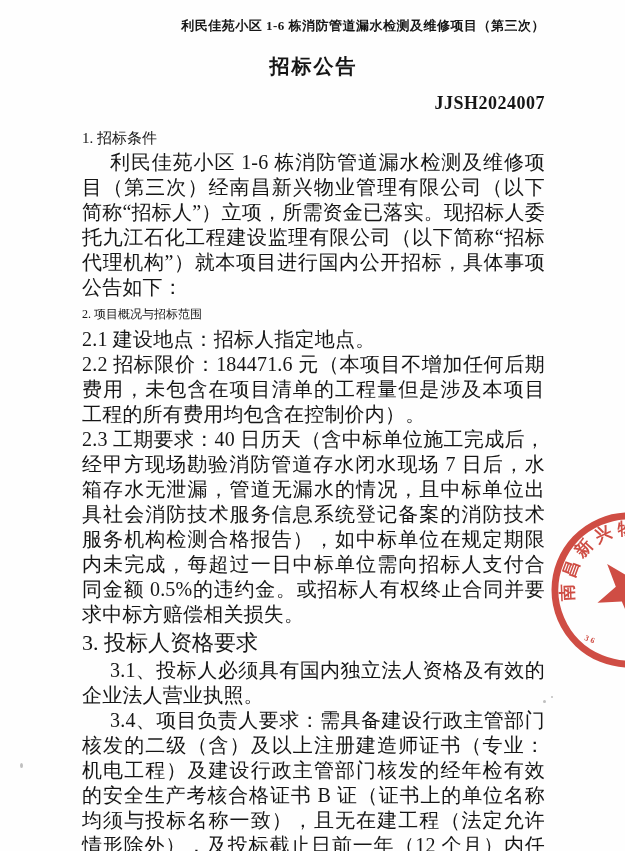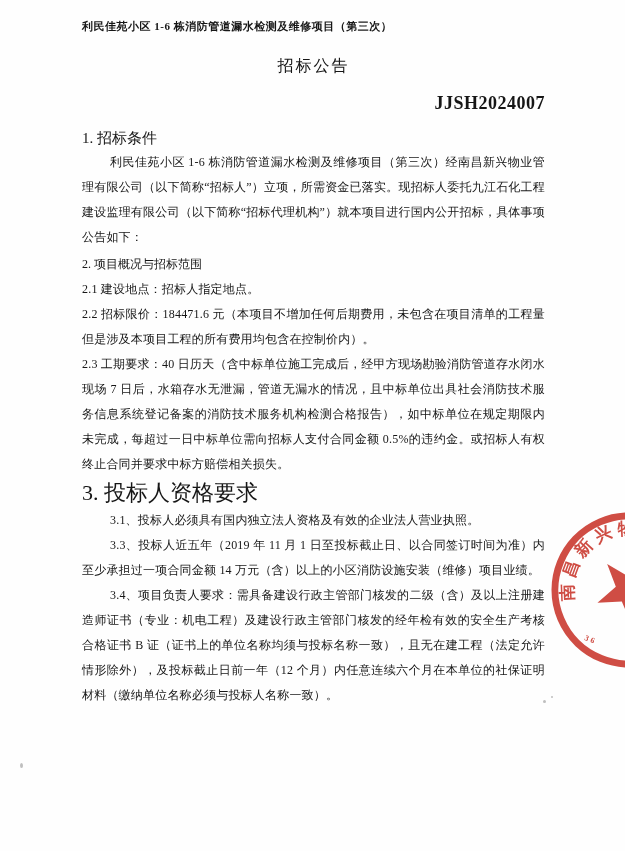--- a/index.html
+++ b/index.html
@@ -16,30 +16,30 @@
     color: #161616;
     font-family: "Liberation Serif", "DejaVu Serif", serif;
   }
   .content {
     position: relative;
     padding: 10px 80px 0 82px;
   }
   .doc-title {
     margin: 0;
     padding-top: 4px;
-    font-size: 11px;
+    font-size: 13px;
     font-weight: 700;
-    text-align: left;
+    text-align: right;
     line-height: 24px;
     letter-spacing: 0.5px;
   }
   .doc-subtitle {
     margin: 17px 0 0 0;
-    font-size: 16px;
-    font-weight: 400;
+    font-size: 20px;
+    font-weight: 700;
     text-align: center;
     line-height: 22px;
     letter-spacing: 2px;
   }
   .doc-number {
     margin-top: 15px;
     font-size: 18px;
     font-weight: 700;
     text-align: right;
     line-height: 22px;
@@ -61,21 +61,21 @@
     line-height: 25px;
   }
   .h3 {
     margin-top: 3px;
     margin-bottom: 2px;
     font-size: 22px;
     line-height: 26px;
   }
   .para {
     margin: 0;
-    font-size: 12px;
+    font-size: 20px;
     line-height: 25px;
     text-align: justify;
     letter-spacing: 0.2px;
   }
   .indent {
     text-indent: 28px;
   }
   .stamp {
     position: absolute;
     left: 544px;
@@ -112,21 +112,20 @@
     <div class="section">
       <h3 class="sec-heading h2">2. 项目概况与招标范围</h3>
       <p class="para">2.1 建设地点：招标人指定地点。</p>
       <p class="para">2.2 招标限价：184471.6 元（本项目不增加任何后期费用，未包含在项目清单的工程量但是涉及本项目工程的所有费用均包含在控制价内）。</p>
       <p class="para">2.3 工期要求：40 日历天（含中标单位施工完成后，经甲方现场勘验消防管道存水闭水现场 7 日后，水箱存水无泄漏，管道无漏水的情况，且中标单位出具社会消防技术服务信息系统登记备案的消防技术服务机构检测合格报告），如中标单位在规定期限内未完成，每超过一日中标单位需向招标人支付合同金额 0.5%的违约金。或招标人有权终止合同并要求中标方赔偿相关损失。</p>
     </div>
 
     <div class="section">
       <h3 class="sec-heading h3">3. 投标人资格要求</h3>
       <p class="para indent">3.1、投标人必须具有国内独立法人资格及有效的企业法人营业执照。</p>
-      <p class="para indent">3.3、投标人近五年（2019 年 11 月 1 日至投标截止日、以合同签订时间为准）内至少承担过一项合同金额 14 万元（含）以上的小区消防设施安装（维修）项目业绩。</p>
       <p class="para indent">3.4、项目负责人要求：需具备建设行政主管部门核发的二级（含）及以上注册建造师证书（专业：机电工程）及建设行政主管部门核发的经年检有效的安全生产考核合格证书 B 证（证书上的单位名称均须与投标名称一致），且无在建工程（法定允许情形除外），及投标截止日前一年（12 个月）内任意连续六个月在本单位的社保证明材料（缴纳单位名称必须与投标人名称一致）。</p>
 
     </div>
   </div>
 
   <div class="stamp">
     <svg width="170" height="170" viewBox="0 0 170 170" xmlns="http://www.w3.org/2000/svg">
       <g transform="rotate(22 85 85)" opacity="0.88">
         <circle cx="85" cy="85" r="74" fill="none" stroke="#c9352b" stroke-width="7"></circle>
         <polygon transform="translate(85,85) rotate(10)" points="0,-34 8,-11 32.3,-10.5 12.9,4.2 20,27.5 0,13.6 -20,27.5 -12.9,4.2 -32.3,-10.5 -8,-11" fill="#c9352b"></polygon>

